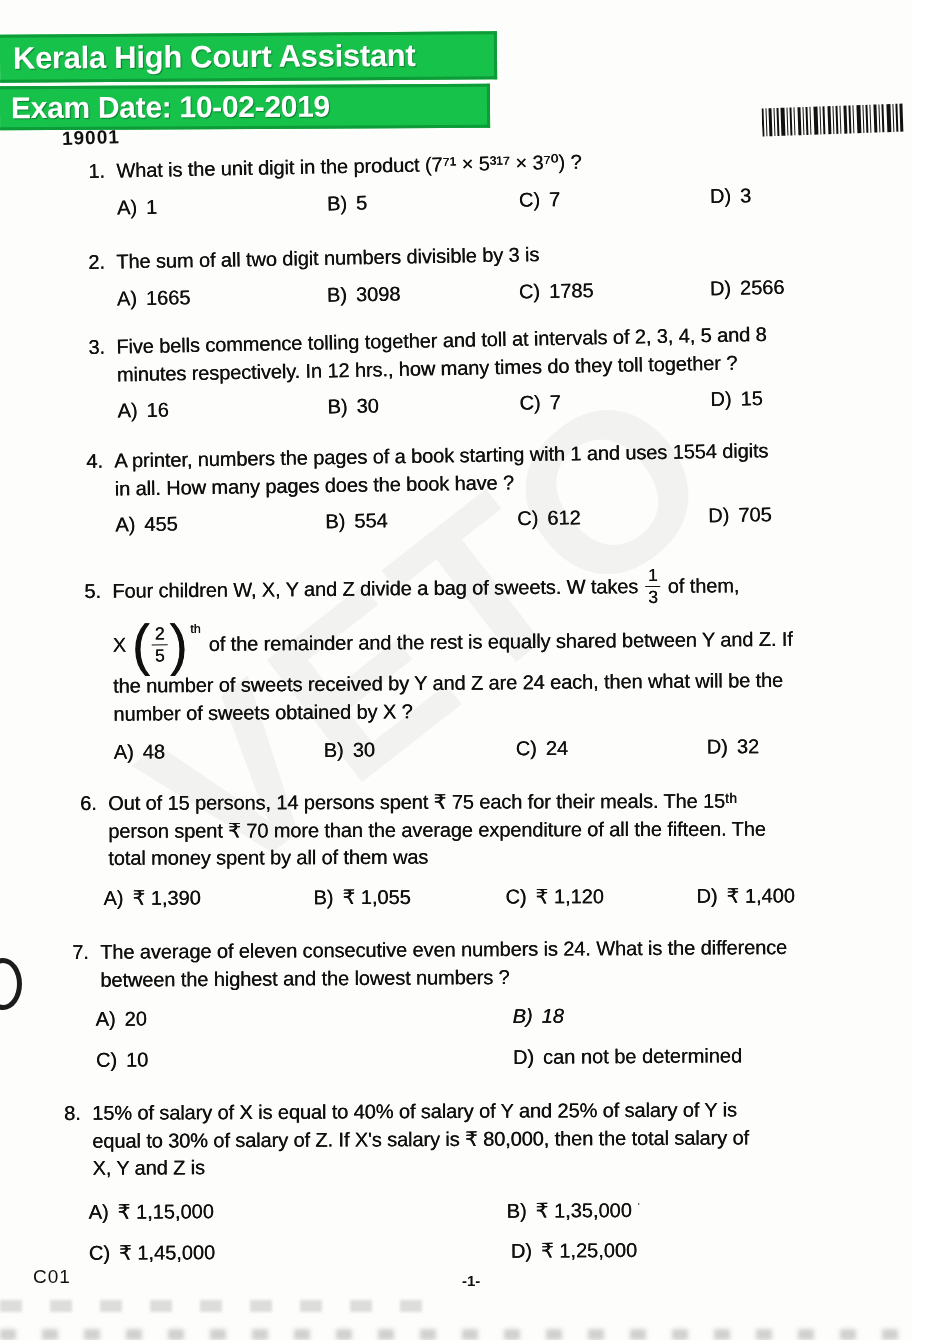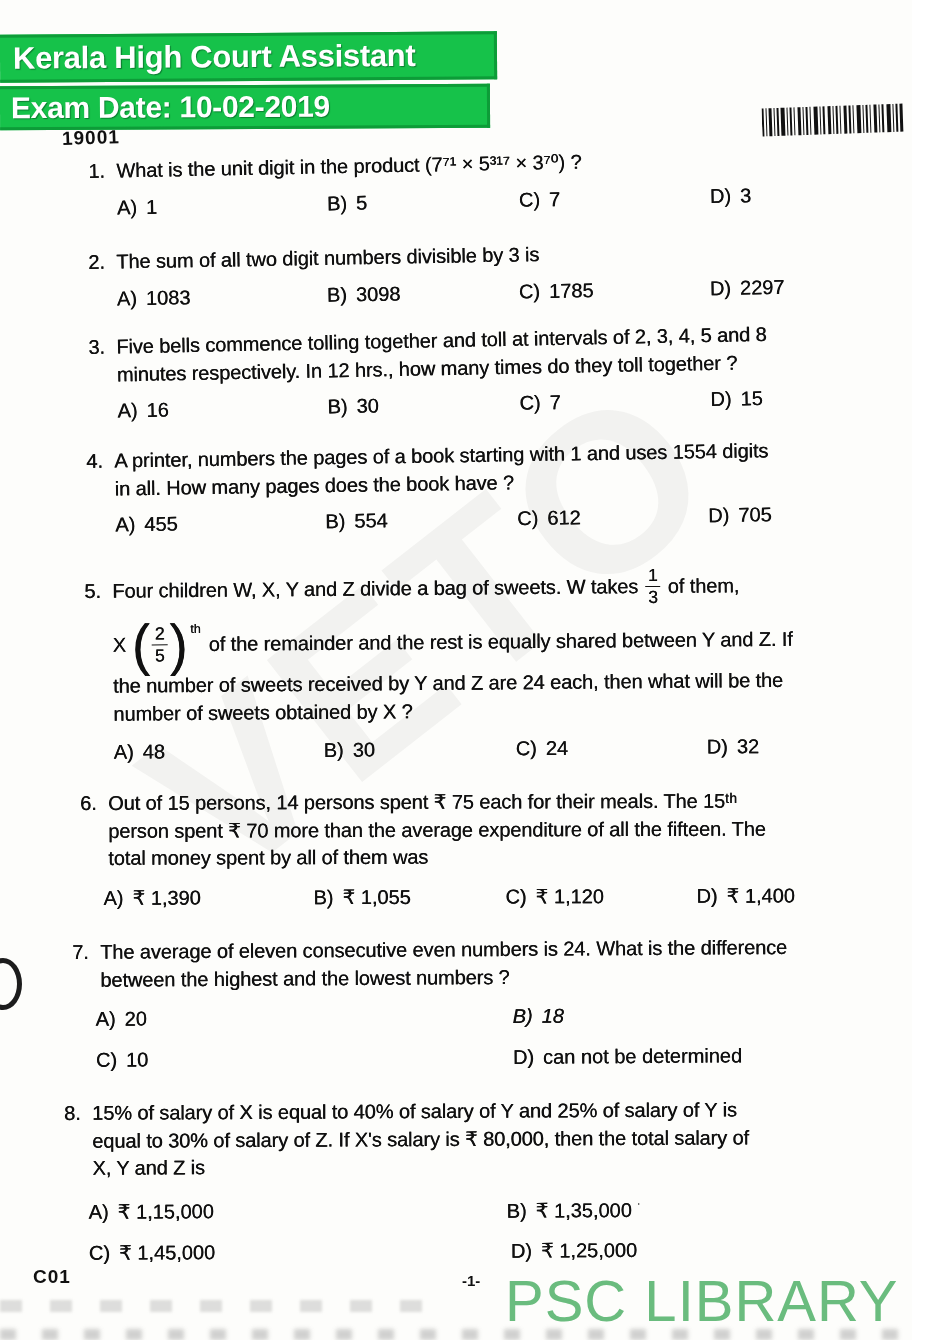--- a/index.html
+++ b/index.html
@@ -52,21 +52,21 @@
   .lineflex{display:flex;align-items:center;font-size:20px;letter-spacing:-0.1px;text-shadow:0.35px 0 0 #111;}
   .q5l1{height:52px;}
   .q5l2{height:56px;}
   .frac{display:inline-flex;flex-direction:column;align-items:center;line-height:1.05;font-size:17.5px;margin:0 7px;}
   .frac .fn{border-bottom:1.8px solid #111;padding:0 3px 1px;}
   .frac .fd{padding-top:1px;}
   .paren{font-size:54px;font-weight:400;line-height:0;transform:scaleY(1.05);}
   .psup{font-size:12.5px;align-self:flex-start;margin:6px 8px 0 3px;}
   .stray{font-size:11px;vertical-align:10px;color:#333;margin-left:5px;}
   
-  .booklet{position:absolute;left:33px;top:1266px;font-size:19px;font-weight:bold;letter-spacing:1px;}
+  .booklet{position:absolute;left:33px;top:1266px;font-size:19px;font-weight:normal;letter-spacing:1px;}
   .pagenum{position:absolute;left:462px;top:1272px;font-size:15px;font-weight:bold;}
   
   .punch{position:absolute;left:-16px;top:958px;width:28px;height:42px;border:5px solid #1c1c1c;border-radius:50%;background:transparent;}
   .noise-bottom{position:absolute;left:0;bottom:0;width:928px;height:11px;
     background:repeating-linear-gradient(90deg,rgba(95,95,95,.28) 0 16px,rgba(0,0,0,0) 16px 42px);
     filter:blur(2px);}
   .noise-left{position:absolute;left:0;top:1300px;width:430px;height:12px;
     background:repeating-linear-gradient(90deg,rgba(110,110,110,.22) 0 22px,rgba(0,0,0,0) 22px 50px);
     filter:blur(1.5px);}
 </style>
@@ -142,24 +142,24 @@
   </div>
 
   <div class="q" style="top:249px;left:88px;transform:rotate(-1deg);">
     <div class="qhead">
       <span class="qnum">2.</span>
       <div class="qtext">
           <div class="qline">The sum of all two digit numbers divisible by 3 is</div>
         </div>
     </div>
     <div class="opts" style="margin-left:28px;">
-      <span class="opt c0"><span class="olabel">A)</span><span>1083</span></span>
+      <span class="opt c0"><span class="olabel">A)</span><span>1665</span></span>
       <span class="opt c1"><span class="olabel">B)</span><span>3098</span></span>
       <span class="opt c2"><span class="olabel">C)</span><span>1785</span></span>
-      <span class="opt c3"><span class="olabel">D)</span><span>2297</span></span>
+      <span class="opt c3"><span class="olabel">D)</span><span>2566</span></span>
     </div>
   </div>
 
   <div class="q" style="top:334px;left:88px;transform:rotate(-1.1deg);">
     <div class="qhead">
       <span class="qnum">3.</span>
       <div class="qtext">
         <div class="qline">Five bells commence tolling together and toll at intervals of 2, 3, 4, 5 and 8</div>
         <div class="qline">minutes respectively. In 12 hrs., how many times do they toll together ?</div>
       </div>
@@ -272,19 +272,18 @@
       <span class="opt" style="left:414px;"><span class="olabel">B)</span><span>₹ 1,35,000</span><span class="stray">·</span></span>
     </div>
     <div class="optrow" style="margin-left:28px;margin-top:15px;">
       <span class="opt" style="left:-4px;"><span class="olabel">C)</span><span>₹ 1,45,000</span></span>
       <span class="opt" style="left:418px;"><span class="olabel">D)</span><span>₹ 1,25,000</span></span>
     </div>
   </div>
 
   <div class="booklet">C01</div>
   <div class="pagenum">-1-</div>
-  <div class="psc">PSC LIBRARY</div>
 
   <div class="punch"></div>
   <div class="noise-left"></div>
   <div class="noise-bottom"></div>
 
 </div>
 
 </body></html>

